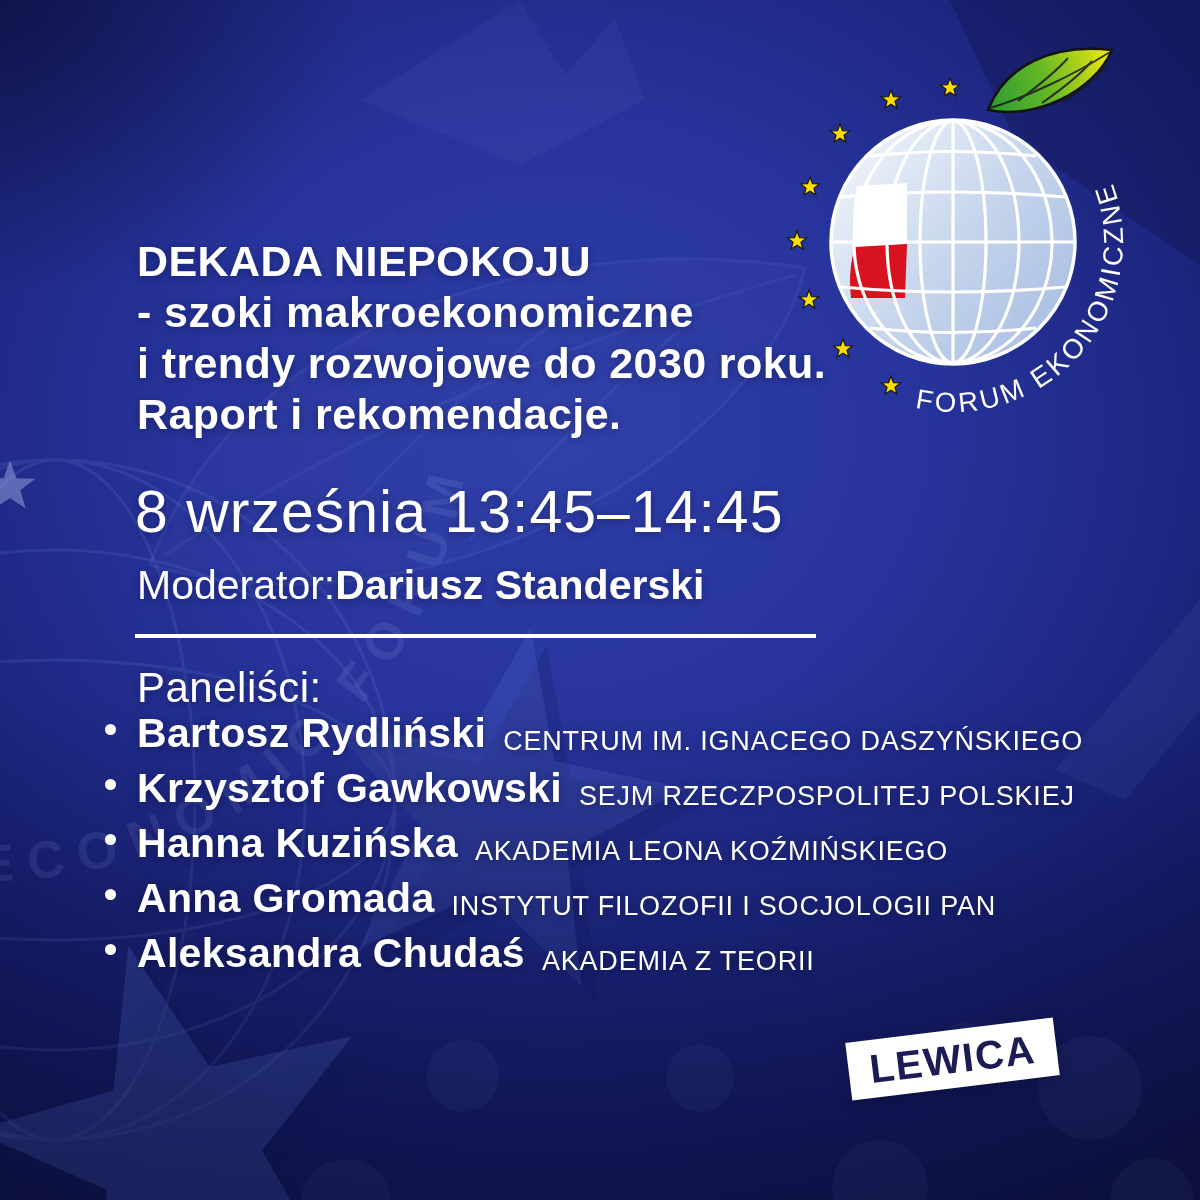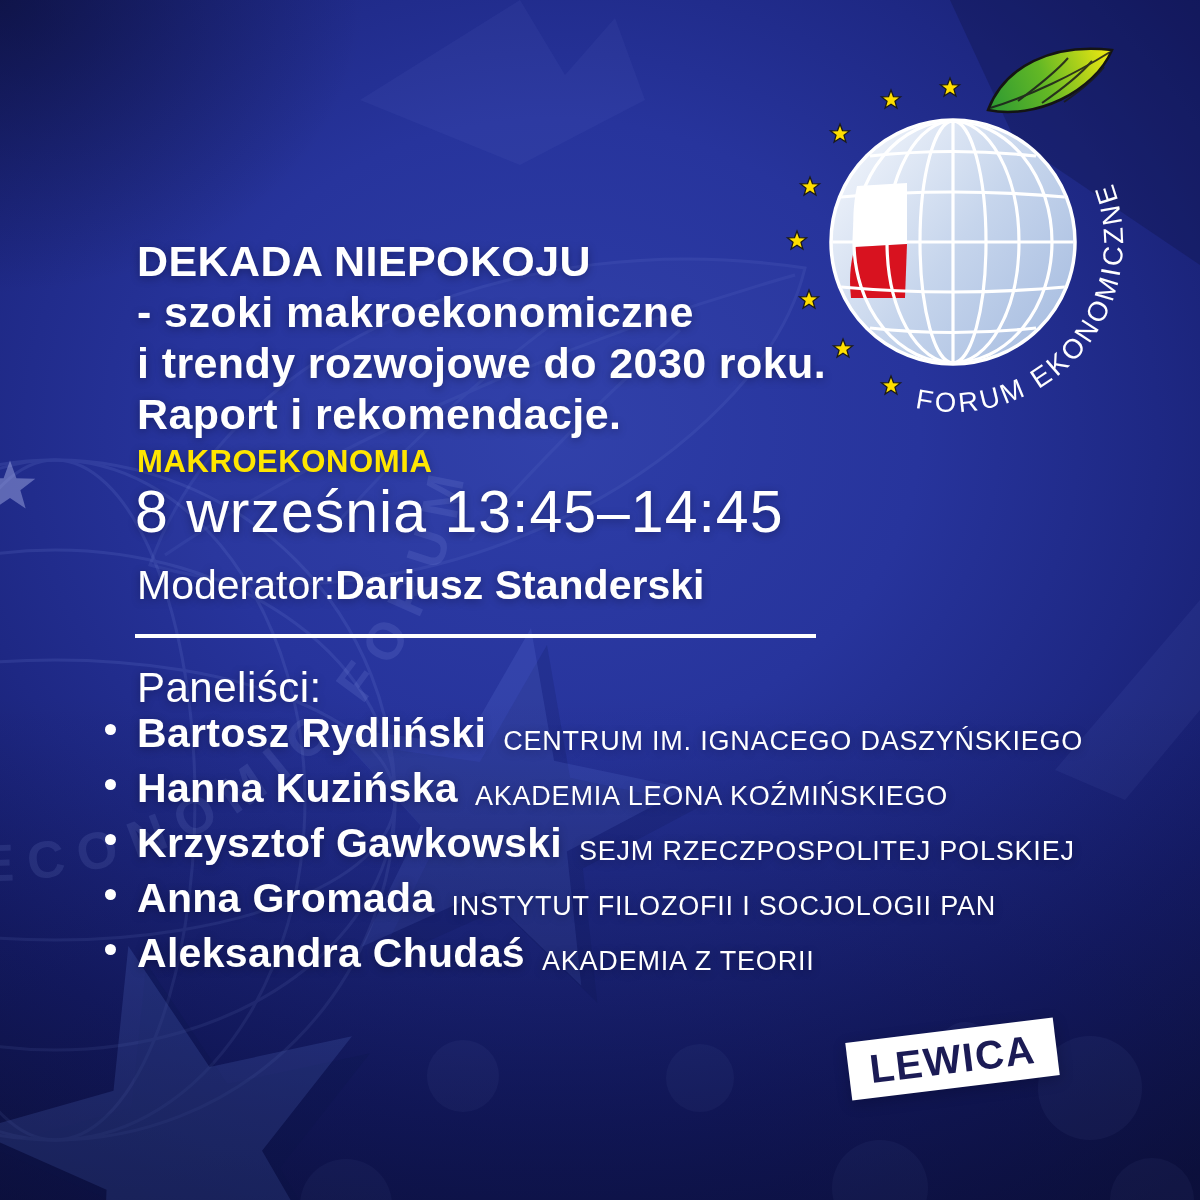--- a/index.html
+++ b/index.html
@@ -163,47 +163,46 @@
     </text>
   </svg>
 
   <div class="txt title">
     <div>DEKADA NIEPOKOJU</div>
     <div>- szoki makroekonomiczne</div>
     <div>i trendy rozwojowe do 2030 roku.</div>
     <div>Raport i rekomendacje.</div>
   </div>
 
-  <div class="txt category">MAKROEKONOMIA</div>
 
   <div class="txt datetime">8 września 13:45–14:45</div>
 
   <div class="txt moderator">
     <span class="mod-label">Moderator:</span><span class="mod-name">Dariusz Standerski</span>
   </div>
 
   <div class="divider"></div>
 
   <div class="txt panelists-heading">Paneliści:</div>
 
   <ul class="panelists">
     <li>
       <span class="bullet"></span>
       <span class="pname">Bartosz Rydliński</span>
       <span class="porg">CENTRUM IM. IGNACEGO DASZYŃSKIEGO</span>
     </li>
     <li>
       <span class="bullet"></span>
+      <span class="pname">Krzysztof Gawkowski</span>
+      <span class="porg">SEJM RZECZPOSPOLITEJ POLSKIEJ</span>
+    </li>
+    <li>
+      <span class="bullet"></span>
       <span class="pname">Hanna Kuzińska</span>
       <span class="porg">AKADEMIA LEONA KOŹMIŃSKIEGO</span>
-    </li>
-    <li>
-      <span class="bullet"></span>
-      <span class="pname">Krzysztof Gawkowski</span>
-      <span class="porg">SEJM RZECZPOSPOLITEJ POLSKIEJ</span>
     </li>
     <li>
       <span class="bullet"></span>
       <span class="pname">Anna Gromada</span>
       <span class="porg">INSTYTUT FILOZOFII I SOCJOLOGII PAN</span>
     </li>
     <li>
       <span class="bullet"></span>
       <span class="pname">Aleksandra Chudaś</span>
       <span class="porg">AKADEMIA Z TEORII</span>

